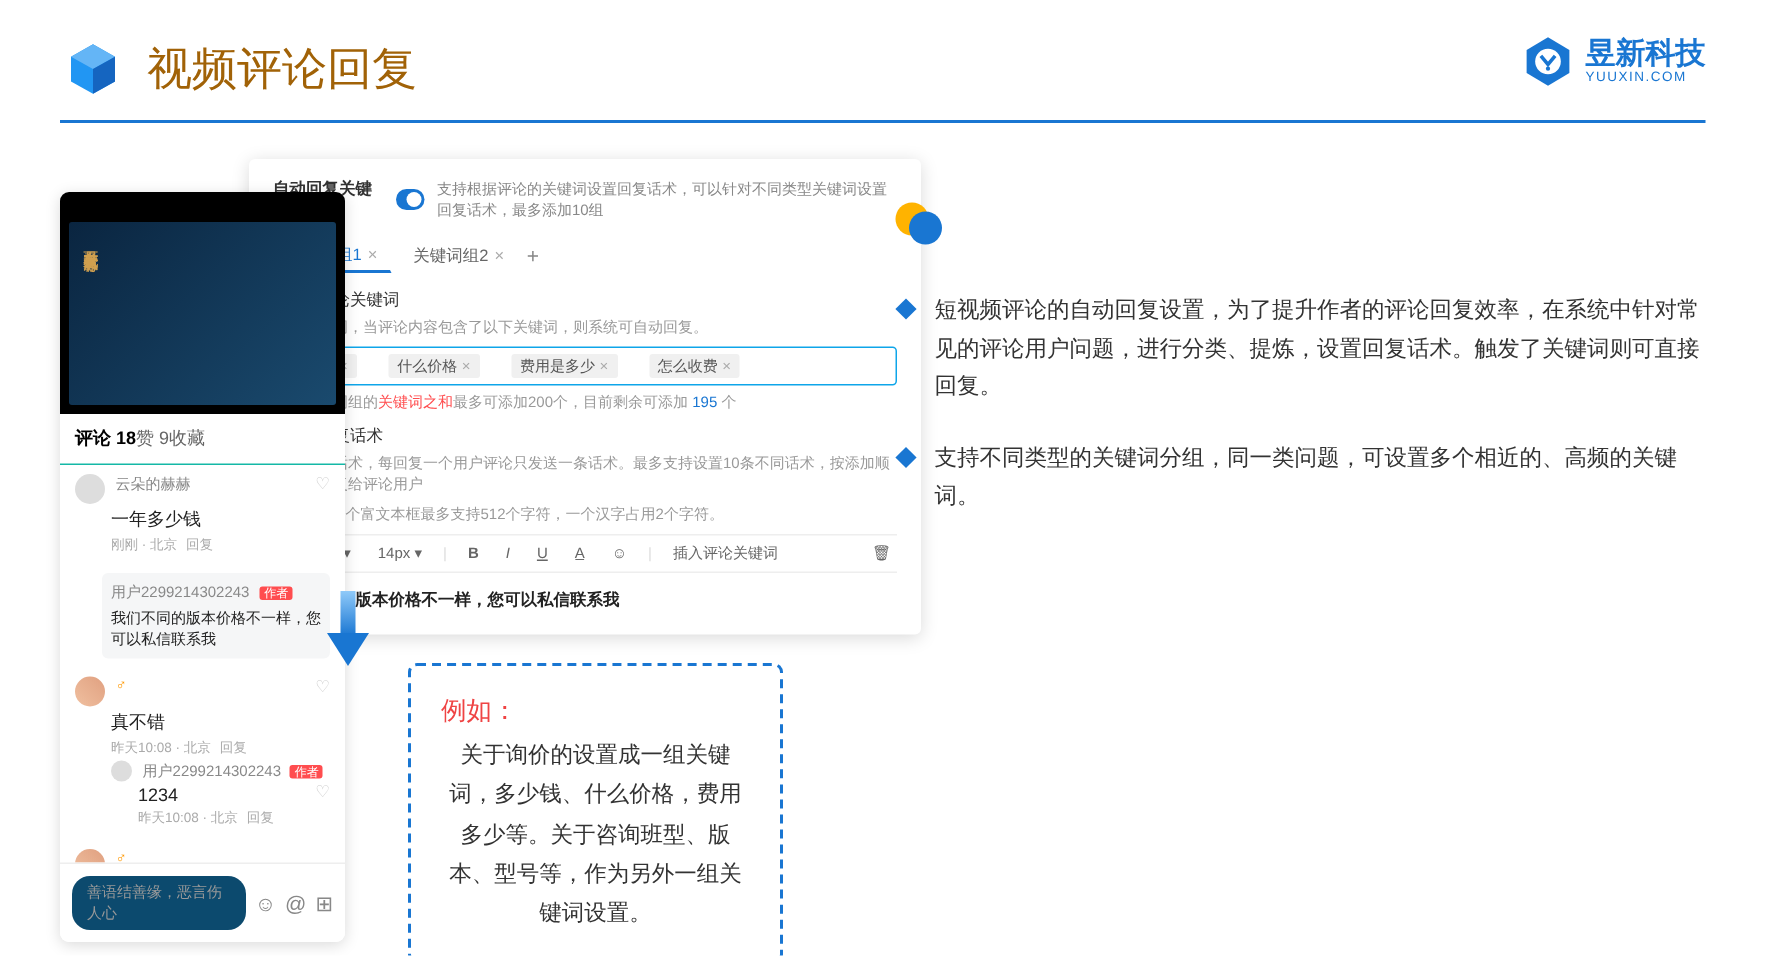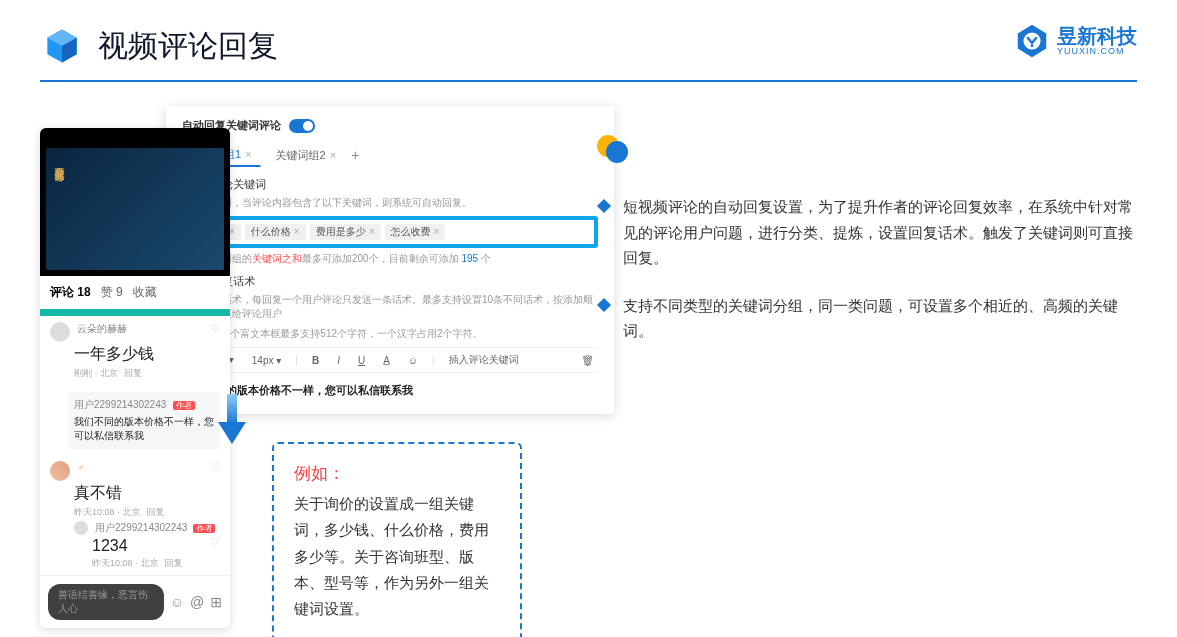--- a/index.html
+++ b/index.html
@@ -1,21 +1,21 @@
 <!DOCTYPE html>
 <html><head>
 <meta charset="utf-8">
 <style>
 * { margin: 0; padding: 0; box-sizing: border-box; }
 body { font-family: "Microsoft YaHei", "PingFang SC", sans-serif; width: 1177px; height: 637px; background: #fff; position: relative; }
 
 
 .header { display: flex; align-items: center; padding: 24px 40px 12px 40px; }
 .header-icon { width: 44px; height: 44px; margin-right: 14px; }
-.header-title { font-size: 30px; color: #0f172a; font-weight: 400; }
+.header-title { font-size: 30px; color: #a16207; font-weight: 400; }
 .logo { position: absolute; right: 40px; top: 22px; display: flex; align-items: center; }
 .logo-icon { width: 38px; height: 38px; margin-right: 6px; }
 .logo-text { color: #1976d2; font-size: 20px; font-weight: bold; line-height: 1; }
 .logo-sub { color: #1976d2; font-size: 9px; letter-spacing: 1px; }
 .hr-line { height: 2px; background: #1976d2; margin: 0 40px; }
 
 
 .main { display: flex; padding: 24px 40px 0 40px; gap: 40px; }
 .left-col { width: 515px; position: relative; }
 .right-col { flex: 1; padding-top: 26px; }
@@ -28,41 +28,41 @@
 .bullet-dia { width: 10px; height: 10px; background: #1976d2; transform: rotate(45deg); margin-top: 7px; margin-right: 14px; flex-shrink: 0; }
 .bullet-text { font-size: 15px; color: #333; line-height: 1.7; }
 
 
 .phone-mock { position: absolute; left: 0; top: 22px; width: 190px; height: 500px; background: #fff; border-radius: 6px; box-shadow: 0 2px 10px rgba(0,0,0,0.15); overflow: hidden; font-size: 11px; }
 .phone-top { background: #000; color: #fff; height: 148px; padding: 6px; position: relative; }
 .phone-status { font-size: 10px; margin-top: 36px; }
 .phone-video { position: absolute; inset: 20px 6px 6px 6px; background: linear-gradient(135deg,#0a2540,#1a4a6e); border-radius: 2px; }
 .phone-video-txt { color: #d0a050; font-size: 10px; padding: 12px 6px; writing-mode: vertical-rl; }
 
-.phone-tabs { display: flex; gap: 10px; padding: 8px 10px; border-bottom: 7px solid #14b8a6; font-size: 12px; color: #666; }
+.phone-tabs { display: flex; padding: 8px 10px; border-bottom: 1px solid #14b8a6; font-size: 12px; color: #666; }
 .phone-tabs .active { color: #000; font-weight: bold; }
 
 .comment-row { padding: 6px 10px; border-bottom: 0; }
 .comment-row .av { width: 20px; height: 20px; border-radius: 50%; background: #ddd; display: inline-block; vertical-align: top; margin-right: 4px; }
 .comment-row .av.pic { background: linear-gradient(45deg,#f0c0a0,#e0a080); }
 .cname { color: #888; font-size: 10px; margin-top: 28px; }
-.ctext { color: #222; font-size: 16px; margin: 2px 0 2px 24px; }
+.ctext { color: #222; font-size: 12px; margin: 2px 0 2px 24px; }
 .cmeta { color: #aaa; font-size: 9px; margin-left: 24px; }
 .cmeta .reply { margin-left: 6px; }
 .like-ic { float: right; color: #ccc; }
 
 .reply-bubble { margin: 6px 10px 6px 28px; background: #f5f6f7; border-radius: 4px; padding: 6px; font-size: 10px; }
 .reply-bubble .badge { background: #ff4d4f; color: #fff; font-size: 8px; padding: 0 3px; border-radius: 2px; margin-left: 4px; }
 .reply-bubble .rtxt { color: #222; margin-top: 3px; }
 
 .inline-reply { margin-left: 24px; padding: 2px 0; }
 .inline-reply .badge { background: #ff4d4f; color: #fff; font-size: 8px; padding: 0 3px; border-radius: 2px; margin-left: 3px; }
 
 .phone-input { position: absolute; bottom: 0; left: 0; right: 0; padding: 8px; display: flex; align-items: center; gap: 6px; border-top: 1px solid #eee; background:#fff; }
-.phone-input .txt { flex: 1; background: #404040; border-radius: 12px; padding: 4px 10px; color: #999; font-size: 10px; }
+.phone-input .txt { flex: 1; background: #0c4a6e; border-radius: 12px; padding: 4px 10px; color: #999; font-size: 10px; }
 .phone-input .ic { color: #888; font-size: 14px; }
 
 
 .settings-panel { position: absolute; left: 126px; top: 0; width: 448px; background: #fff; box-shadow: 0 2px 12px rgba(0,0,0,0.15); border-radius: 4px; padding: 12px 16px; font-size: 11px; color: #555; }
 .sp-head { display: flex; align-items: center; gap: 8px; margin-bottom: 10px; }
 .sp-head .lbl { font-weight: bold; font-size: 11px; color: #333; }
 .toggle { width: 26px; height: 14px; background: #1976d2; border-radius: 7px; position: relative; }
 .toggle::after { content: ""; position: absolute; width: 10px; height: 10px; background: #fff; border-radius: 50%; right: 2px; top: 2px; }
 .sp-desc { font-size: 10px; color: #888; }
 
@@ -71,36 +71,36 @@
 .sp-tab.active { color: #1976d2; border-bottom: 2px solid #1976d2; }
 .sp-tab .x { margin-left: 4px; color: #aaa; }
 .sp-tab-add { color: #888; font-size: 14px; }
 
 .sp-section-label { font-size: 11px; color: #333; margin: 8px 0 4px 0; }
 .sp-section-label::before { content: "* "; color: #ff4d4f; }
 .sp-hint { font-size: 10px; color: #999; margin-bottom: 6px; }
 .sp-hint .hl { color: #ff4d4f; }
 .sp-hint .hl2 { color: #1976d2; text-align: right; }
 
-.tag-box { border: 4px solid #0ea5e9; border-radius: 3px; padding: 4px; display: flex; flex-wrap: wrap; gap: 4px; margin-bottom: 4px; }
+.tag-box { border: 1px solid #0ea5e9; border-radius: 3px; padding: 4px; display: flex; flex-wrap: wrap; gap: 21px; margin-bottom: 4px; }
 .tag { background: #f0f0f0; padding: 1px 6px; border-radius: 2px; font-size: 10px; color: #555; }
 .tag .x { color: #aaa; margin-left: 3px; }
 
 .toolbar { display: flex; gap: 10px; align-items: center; padding: 4px 0; font-size: 10px; color: #666; border-top: 1px solid #eee; border-bottom: 1px solid #eee; margin: 6px 0; }
 .toolbar .sep { color: #ddd; }
 .toolbar .btn { padding: 1px 4px; }
 .editor-txt { font-size: 11px; color: #222; font-weight: bold; padding: 4px 0; }
 
 
 .arrow-down { position: absolute; left: 178px; top: 288px; width: 28px; height: 50px; }
 
 
 .example-box { position: absolute; left: 232px; top: 336px; width: 250px; border: 2px dashed #1976d2; border-radius: 6px; padding: 18px 20px; }
 .ex-title { font-size: 17px; color: #ef4444; margin-bottom: 6px; }
-.ex-body { font-size: 15px; color: #333; line-height: 1.75; }
+.ex-body { font-size: 15px; color: #333; line-height: 1.75; text-align: center; }
 
 </style>
 </head>
 <body>
 
 <div class="header">
   <svg class="header-icon" viewBox="0 0 48 48">
     <g transform="translate(24 24)">
       <polygon points="0,-18 16,-9 16,9 0,18 -16,9 -16,-9" fill="#2196f3"></polygon>
       <polygon points="0,-18 16,-9 0,0 -16,-9" fill="#64b5f6"></polygon>
@@ -124,20 +124,21 @@
 <div class="hr-line"></div>
 
 <div class="main">
 
   <div class="left-col">
 
     <div class="settings-panel">
       <div class="sp-head">
         <span class="lbl">自动回复关键词评论</span>
         <span class="toggle"></span>
+        <span class="sp-desc">支持根据评论的关键词设置回复话术，可以针对不同类型关键词设置回复话术，最多添加10组</span>
       </div>
       <div class="sp-tabs">
         <span class="sp-tab active"><span>关键词组1</span><span class="x">×</span></span>
         <span class="sp-tab"><span>关键词组2</span><span class="x">×</span></span>
         <span class="sp-tab-add">+</span>
       </div>
 
       <div class="sp-section-label">设置评论关键词</div>
       <div class="sp-hint">设置关键词，当评论内容包含了以下关键词，则系统可自动回复。</div>
       <div class="tag-box">

